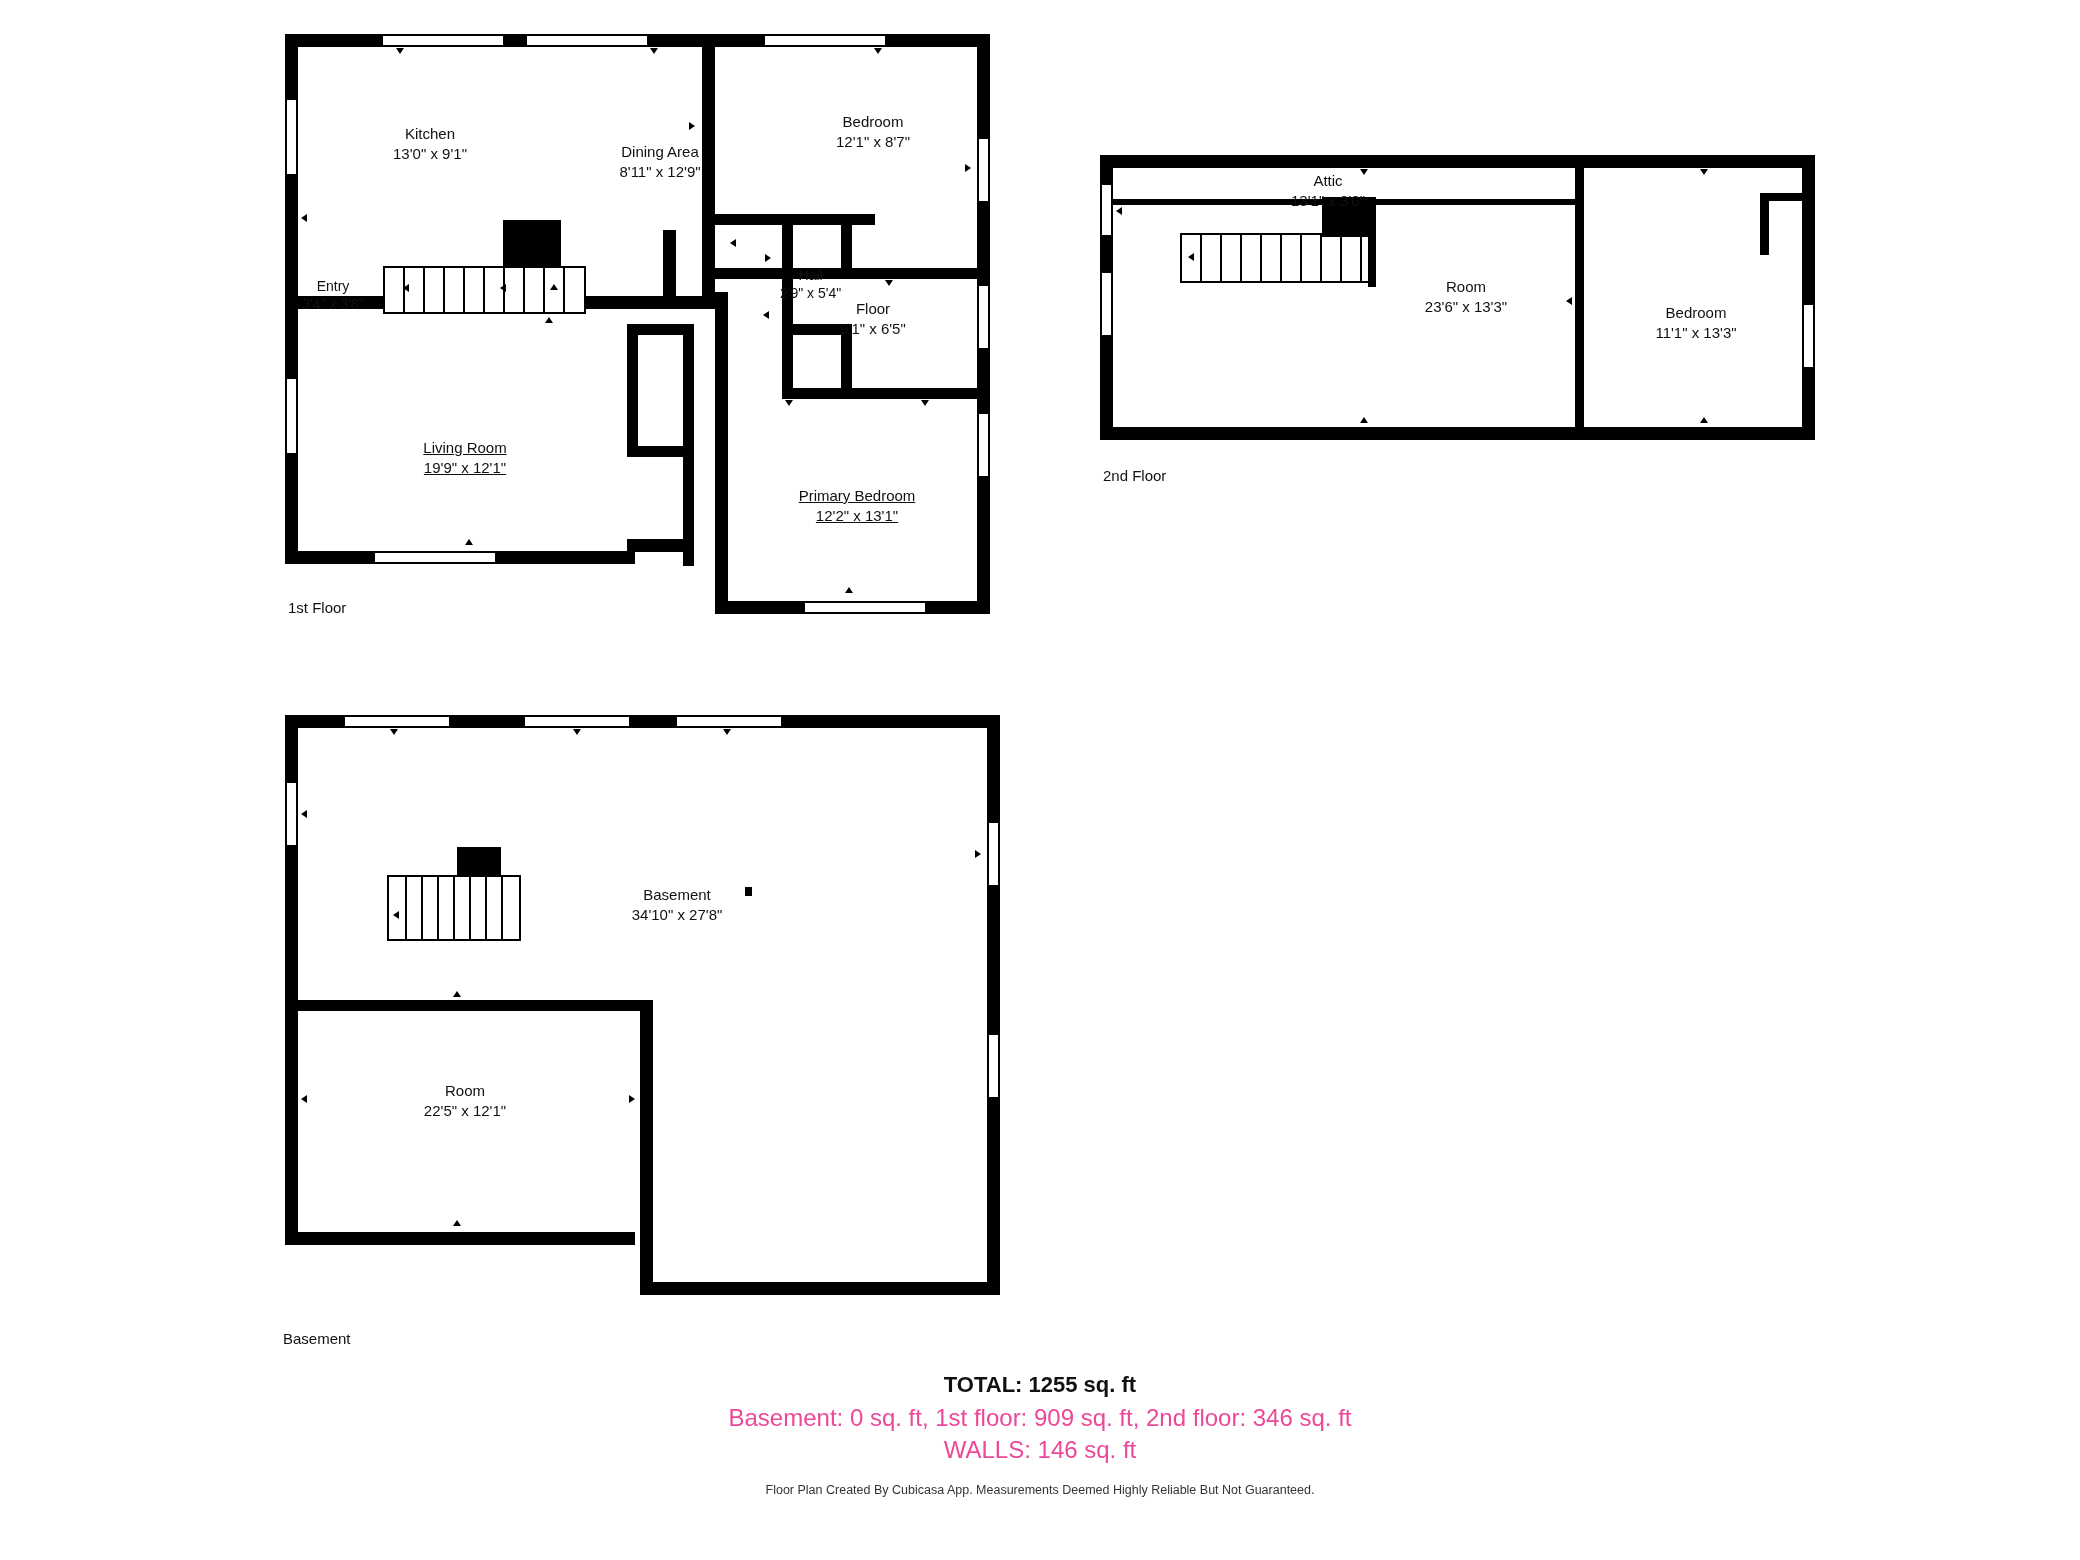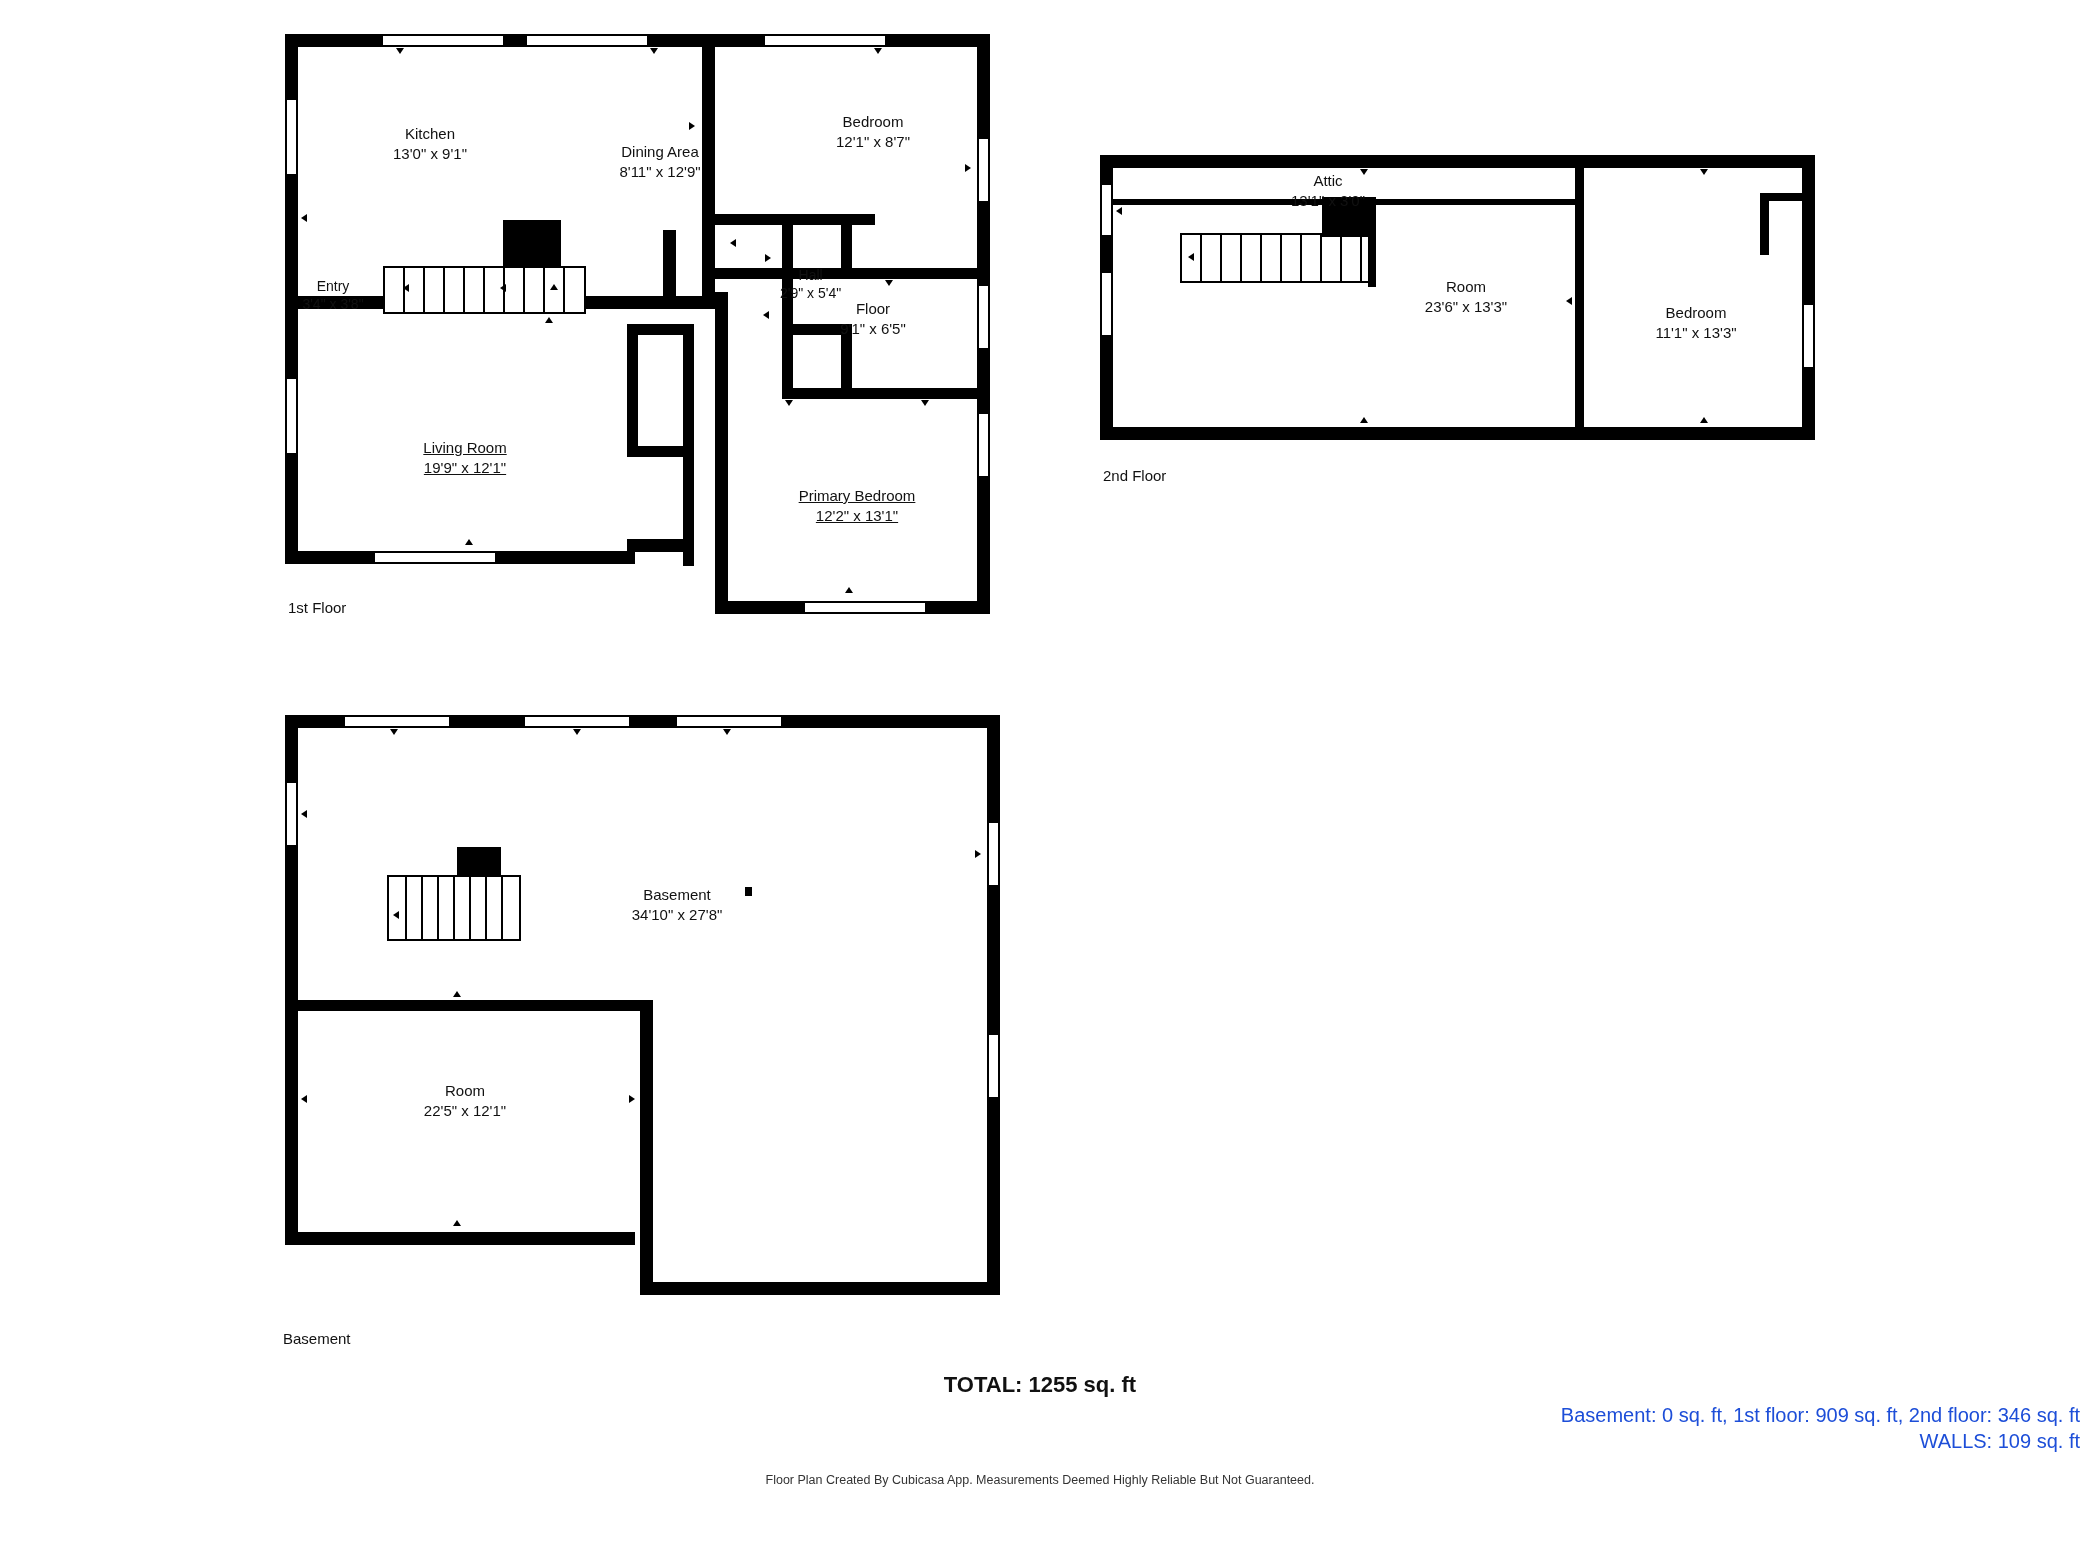--- a/index.html
+++ b/index.html
@@ -96,24 +96,23 @@
     top: 1372px;
     text-align: center;
   }
   #totals .total-line {
     font-size: 22px;
     font-weight: bold;
     color: #111;
     margin-bottom: 4px;
   }
   #totals .detail-line {
-    font-size: 20px;
-    color: #1d4ed8;
+    font-size: 24px;
+    color: #ec4899;
     line-height: 1.32;
-    text-align: right;
   }
   #totals .footer-line {
     margin-top: 18px;
     font-size: 12.5px;
     color: #333;
   }
 </style>
 </head>
 <body>
 
@@ -334,15 +333,15 @@
     <span class="name">Room</span>
     <span class="dims">22'5" x 12'1"</span>
   </div>
 
   <div class="floor-caption" style="left:-2px; top:615px;">Basement</div>
 </div>
 
 <div id="totals">
   <div class="total-line">TOTAL: 1255 sq. ft</div>
   <div class="detail-line">Basement: 0 sq. ft, 1st floor: 909 sq. ft, 2nd floor: 346 sq. ft</div>
-  <div class="detail-line">WALLS: 109 sq. ft</div>
+  <div class="detail-line">WALLS: 146 sq. ft</div>
   <div class="footer-line">Floor Plan Created By Cubicasa App. Measurements Deemed Highly Reliable But Not Guaranteed.</div>
 </div>
 
 </body></html>

